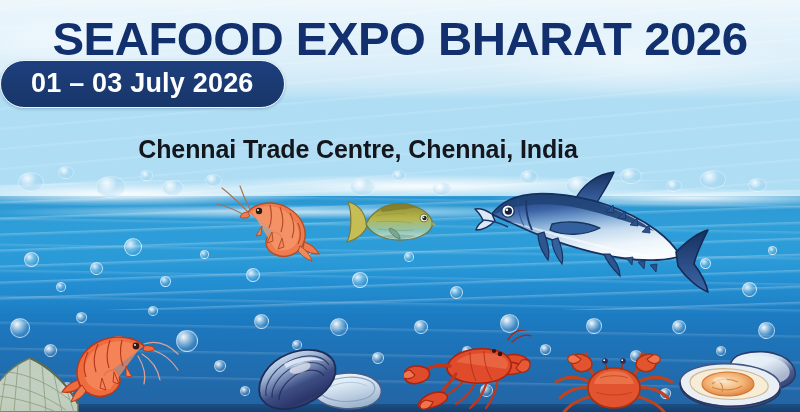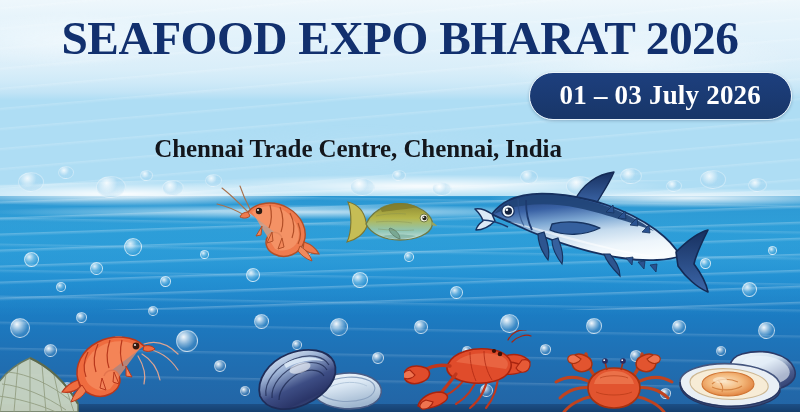--- a/index.html
+++ b/index.html
@@ -5,21 +5,21 @@
   html, body {
     margin: 0;
     padding: 0;
     background: #ffffff;
   }
   #banner {
     position: relative;
     width: 800px;
     height: 412px;
     overflow: hidden;
-    font-family: Liberation Serif, serif;
+    font-family: Liberation Sans, sans-serif;
     background: #5eead4;
   }
 
   
   .layer { position: absolute; left: 0; top: 0; width: 800px; height: 412px; }
 
   
   .sky {
     background: linear-gradient(180deg,
       #eef7fc 0%,
@@ -128,22 +128,22 @@
     line-height: 50px;
     font-weight: 700;
     letter-spacing: -0.5px;
     color: #12306e;
     transform: scaleX(1.03);
     white-space: nowrap;
     z-index: 40;
   }
   .datewrap {
     position: absolute;
-    left: 0; top: 72px; width: 792px;
-    text-align: right;
+    left: 0; top: 60px; width: 792px;
+    text-align: left;
     z-index: 40;
   }
   .datebadge {
     display: inline-block;
     padding: 6px 30px 8px 30px;
     border-radius: 26px;
     background: linear-gradient(180deg, #1d3f7e 0%, #183668 100%);
     border: 1.5px solid #eaf4fb;
     color: #ffffff;
     font-size: 27px;

